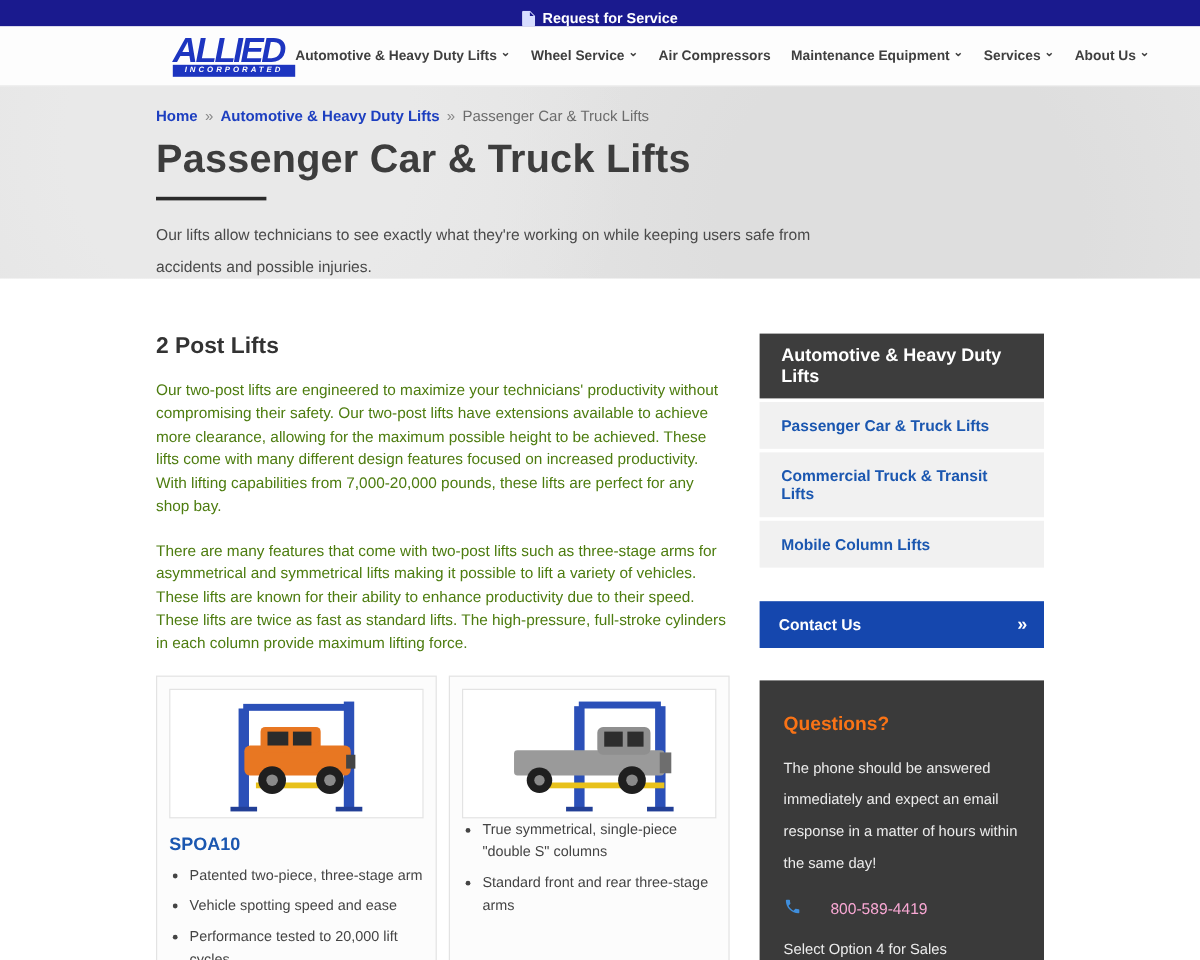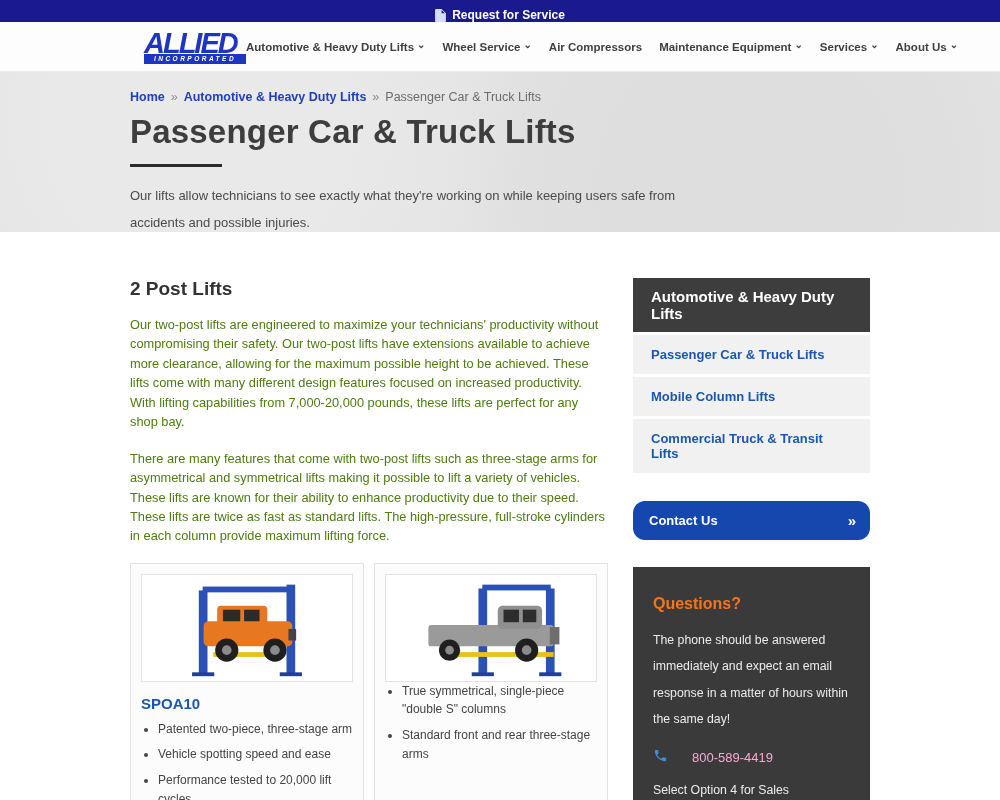--- a/index.html
+++ b/index.html
@@ -58,21 +58,21 @@
   .card li { font-size:12px; color:#444; line-height:1.55; margin-bottom:7px; }
 
   
   .sidebar { width:237px; }
   .side-menu-header { background:#3d3d3d; color:#fff; font-size:15px; font-weight:bold;
     padding:10px 18px; }
   .side-menu-item { background:#f1f1f1; color:#1b57b0; font-size:13px; font-weight:bold;
     padding:12px 18px; margin-top:3px; cursor:pointer; }
   .contact-btn { margin-top:28px; background:#1547ae; color:#fff; font-size:13px;
     font-weight:bold; padding:11px 16px; display:flex; justify-content:space-between;
-    align-items:center; cursor:pointer;border-radius:12px; }
+    align-items:center; cursor:pointer; }
   .contact-arrow { font-size:15px; letter-spacing:-2px; }
   .questions { margin-top:27px; background:#3a3a3a; color:#ececec; padding:28px 20px 32px; }
   .q-title { font-size:16px; font-weight:bold; color:#f97316; margin-bottom:14px; }
   .q-text { font-size:12.3px; line-height:2.15; margin-bottom:15px; }
   .q-row { display:flex; align-items:center; gap:12px; margin-bottom:16px; }
   .q-phone { font-size:13px; font-weight:normal; color:#f9a8d4; cursor:pointer;margin-left:12px; }
   .q-note { font-size:12.3px; font-weight:normal; margin-bottom:16px; }
 </style>
 </head>
 <body>
@@ -204,22 +204,22 @@
         </ul>
       </div>
 
     </div>
   </div>
 
   <div class="sidebar">
     <div class="side-menu">
       <div class="side-menu-header">Automotive &amp; Heavy Duty Lifts</div>
       <div class="side-menu-item">Passenger Car &amp; Truck Lifts</div>
+      <div class="side-menu-item">Commercial Truck &amp; Transit Lifts</div>
       <div class="side-menu-item">Mobile Column Lifts</div>
-      <div class="side-menu-item">Commercial Truck &amp; Transit Lifts</div>
     </div>
 
     <div class="contact-btn">
       <span>Contact Us</span>
       <span class="contact-arrow">»</span>
     </div>
 
     <div class="questions">
       <div class="q-title">Questions?</div>
       <div class="q-text">The phone should be answered immediately and expect an email response in a matter of hours within the same day!</div>

